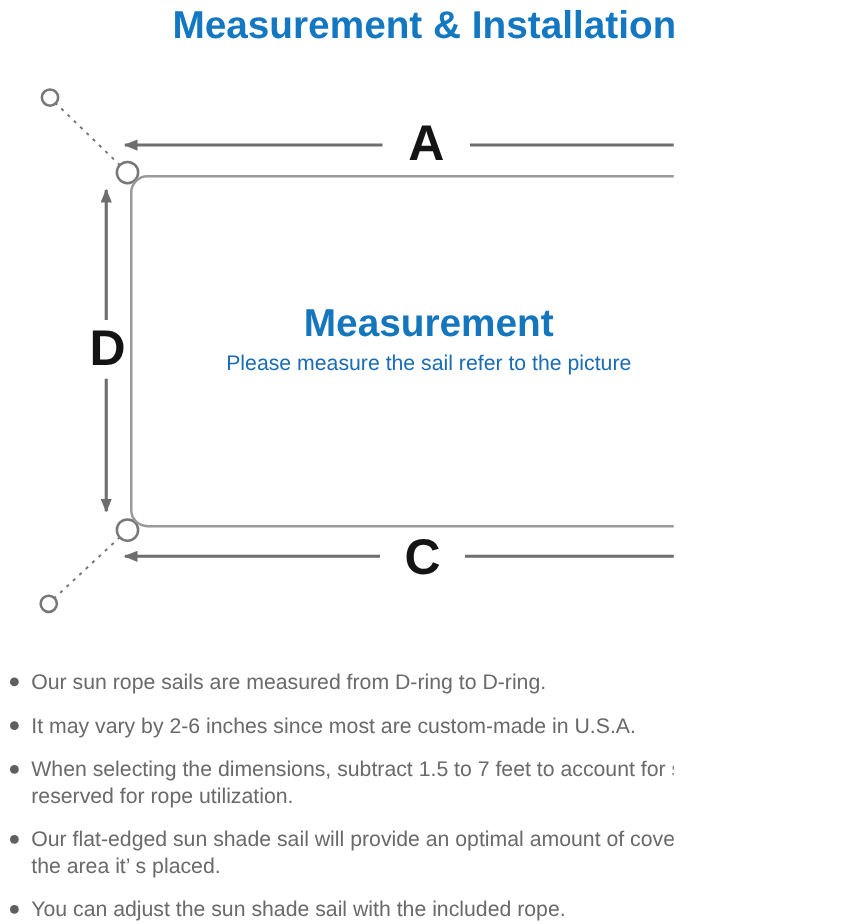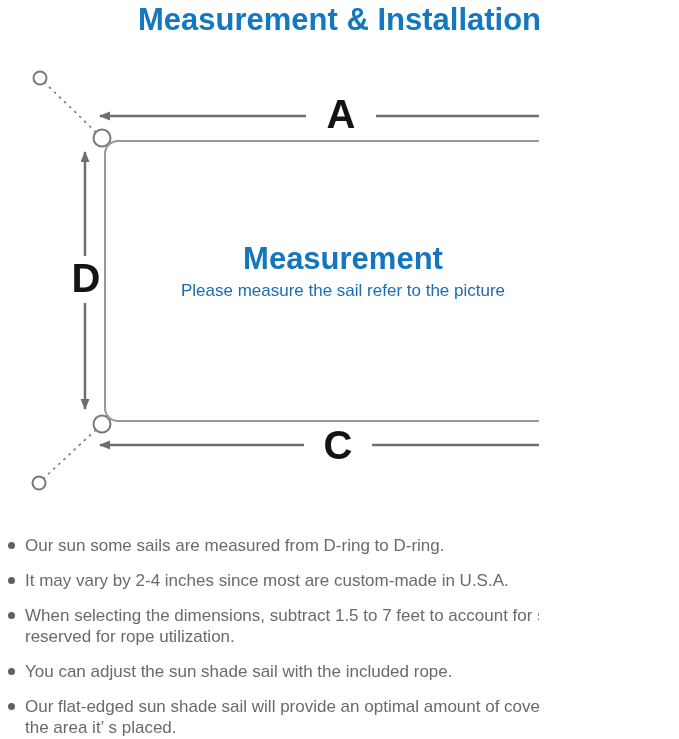--- a/index.html
+++ b/index.html
@@ -88,33 +88,33 @@
     </g>
     <text class="dim-label" x="592" y="291">B</text>
 
     <text class="center-heading" x="343" y="269">Measurement</text>
     <text class="center-sub" x="343" y="296">Please measure the sail refer to the picture</text>
   </svg>
 
   <ul class="notes">
     <li>
       <span class="dot"></span>
-      <span class="txt">Our sun some sails are measured from D-ring to D-ring.</span>
+      <span class="txt">Our sun rope sails are measured from D-ring to D-ring.</span>
     </li>
     <li>
       <span class="dot"></span>
-      <span class="txt">It may vary by 2-4 inches since most are custom-made in U.S.A.</span>
+      <span class="txt">It may vary by 2-6 inches since most are custom-made in U.S.A.</span>
     </li>
     <li>
       <span class="dot"></span>
       <span class="txt">When selecting the dimensions, subtract 1.5 to 7 feet to account for some spacing reserved for rope utilization.</span>
     </li>
     <li>
       <span class="dot"></span>
-      <span class="txt">You can adjust the sun shade sail with the included rope.</span>
+      <span class="txt">Our flat-edged sun shade sail will provide an optimal amount of coverage above the area it’ s placed.</span>
     </li>
     <li>
       <span class="dot"></span>
-      <span class="txt">Our flat-edged sun shade sail will provide an optimal amount of coverage above the area it’ s placed.</span>
+      <span class="txt">You can adjust the sun shade sail with the included rope.</span>
     </li>
   </ul>
 
 </div>
 
 </body></html>

